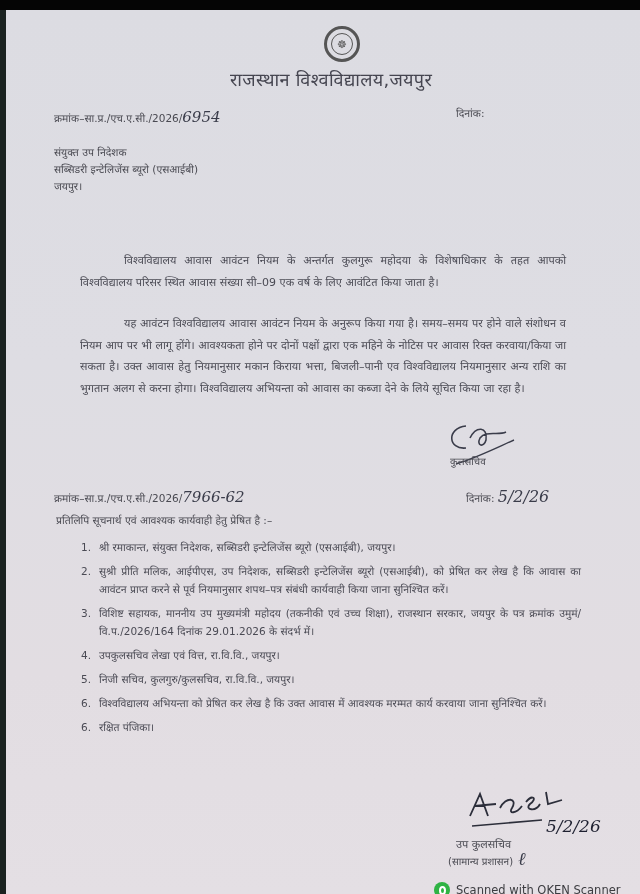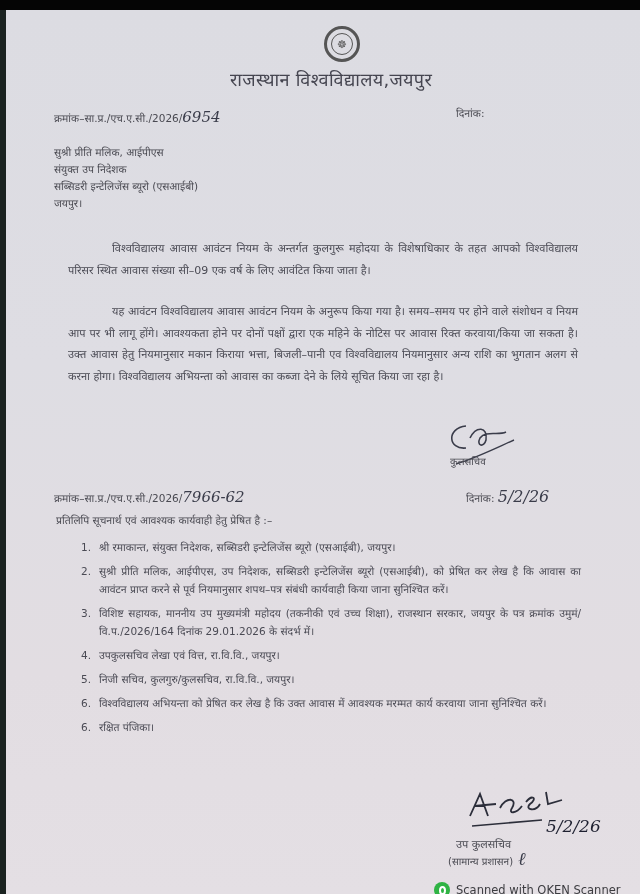--- a/index.html
+++ b/index.html
@@ -12,21 +12,21 @@
   .abs { position:absolute; white-space:nowrap; }
   .emblem { position:absolute; left:318px; top:16px; width:36px; height:36px; border-radius:50%;
             border:3px solid #555; box-sizing:border-box; display:flex; align-items:center; justify-content:center; }
   .emblem-inner { width:22px; height:22px; border-radius:50%; border:1.5px solid #555; box-sizing:border-box;
             display:flex; align-items:center; justify-content:center; font-size:11px; color:#555; }
   .title { left:212px; top:57px; font-size:18px; color:#454550; letter-spacing:0.3px;margin-left:12px; }
   .addr { left:97px; top:80px; font-size:6.5px; color:#6a6a72; }
   .small { font-size:10.5px; color:#4a4a52; }
   .hand { font-family:"DejaVu Serif", serif; font-style:italic; color:#3a3c4a; }
   .para { position:absolute; font-size:11px; line-height:21.5px; color:#4a4a54; text-align:justify; }
-  .para p { margin:0; }
+  .para p { margin:12px; }
   .indent { text-indent:44px; }
   .cc-list { position:absolute; left:75px; top:528px; width:500px; font-size:10.5px; line-height:18px; color:#4a4a54; }
   .cc-item { display:flex; margin-bottom:6px; }
   .cc-num { width:18px; flex:none; }
   .cc-text { flex:1; text-align:justify; }
   .sig1 { left:430px; top:408px; width:80px; height:50px; }
   .sig2 { left:460px; top:778px; width:120px; height:40px; }
   .scanner { position:absolute; left:428px; top:872px; display:flex; align-items:center; gap:6px; font-size:11.5px; color:#3c3c40; }
   .scan-icon { width:16px; height:16px; border-radius:50%; background:#2fb344; display:flex; align-items:center; justify-content:center; }
   .scan-icon span { width:7px; height:9px; border:2px solid #fff; border-radius:50%; box-sizing:border-box; }
@@ -43,21 +43,20 @@
     <div class="emblem-inner">☸</div>
   </div>
   <div class="abs title">राजस्थान विश्वविद्यालय,जयपुर</div>
 
   <div class="abs small" style="left:48px; top:98px;">
     <span>क्रमांक–सा.प्र./एच.ए.सी./2026/</span><span class="hand" style="font-size:15px;">6954</span>
   </div>
   <div class="abs small" style="left:450px; top:96px;">दिनांक:</div>
 
   <div class="abs small" style="left:48px; top:134px; line-height:17px;">
-    <div>सुश्री प्रीति मलिक, आईपीएस</div>
     <div>संयुक्त उप निदेशक</div>
     <div>सब्सिडरी इन्टेलिजेंस ब्यूरो (एसआईबी)</div>
     <div>जयपुर।</div>
   </div>
 
   <div class="para" style="left:62px; top:228px; width:510px;">
     <p class="indent">विश्वविद्यालय आवास आवंटन नियम के अन्तर्गत कुलगुरू महोदया के विशेषाधिकार के तहत आपको विश्वविद्यालय परिसर स्थित आवास संख्या सी–09 एक वर्ष के लिए आवंटित किया जाता है।</p>
   </div>
 
   <div class="para" style="left:62px; top:291px; width:510px;">

